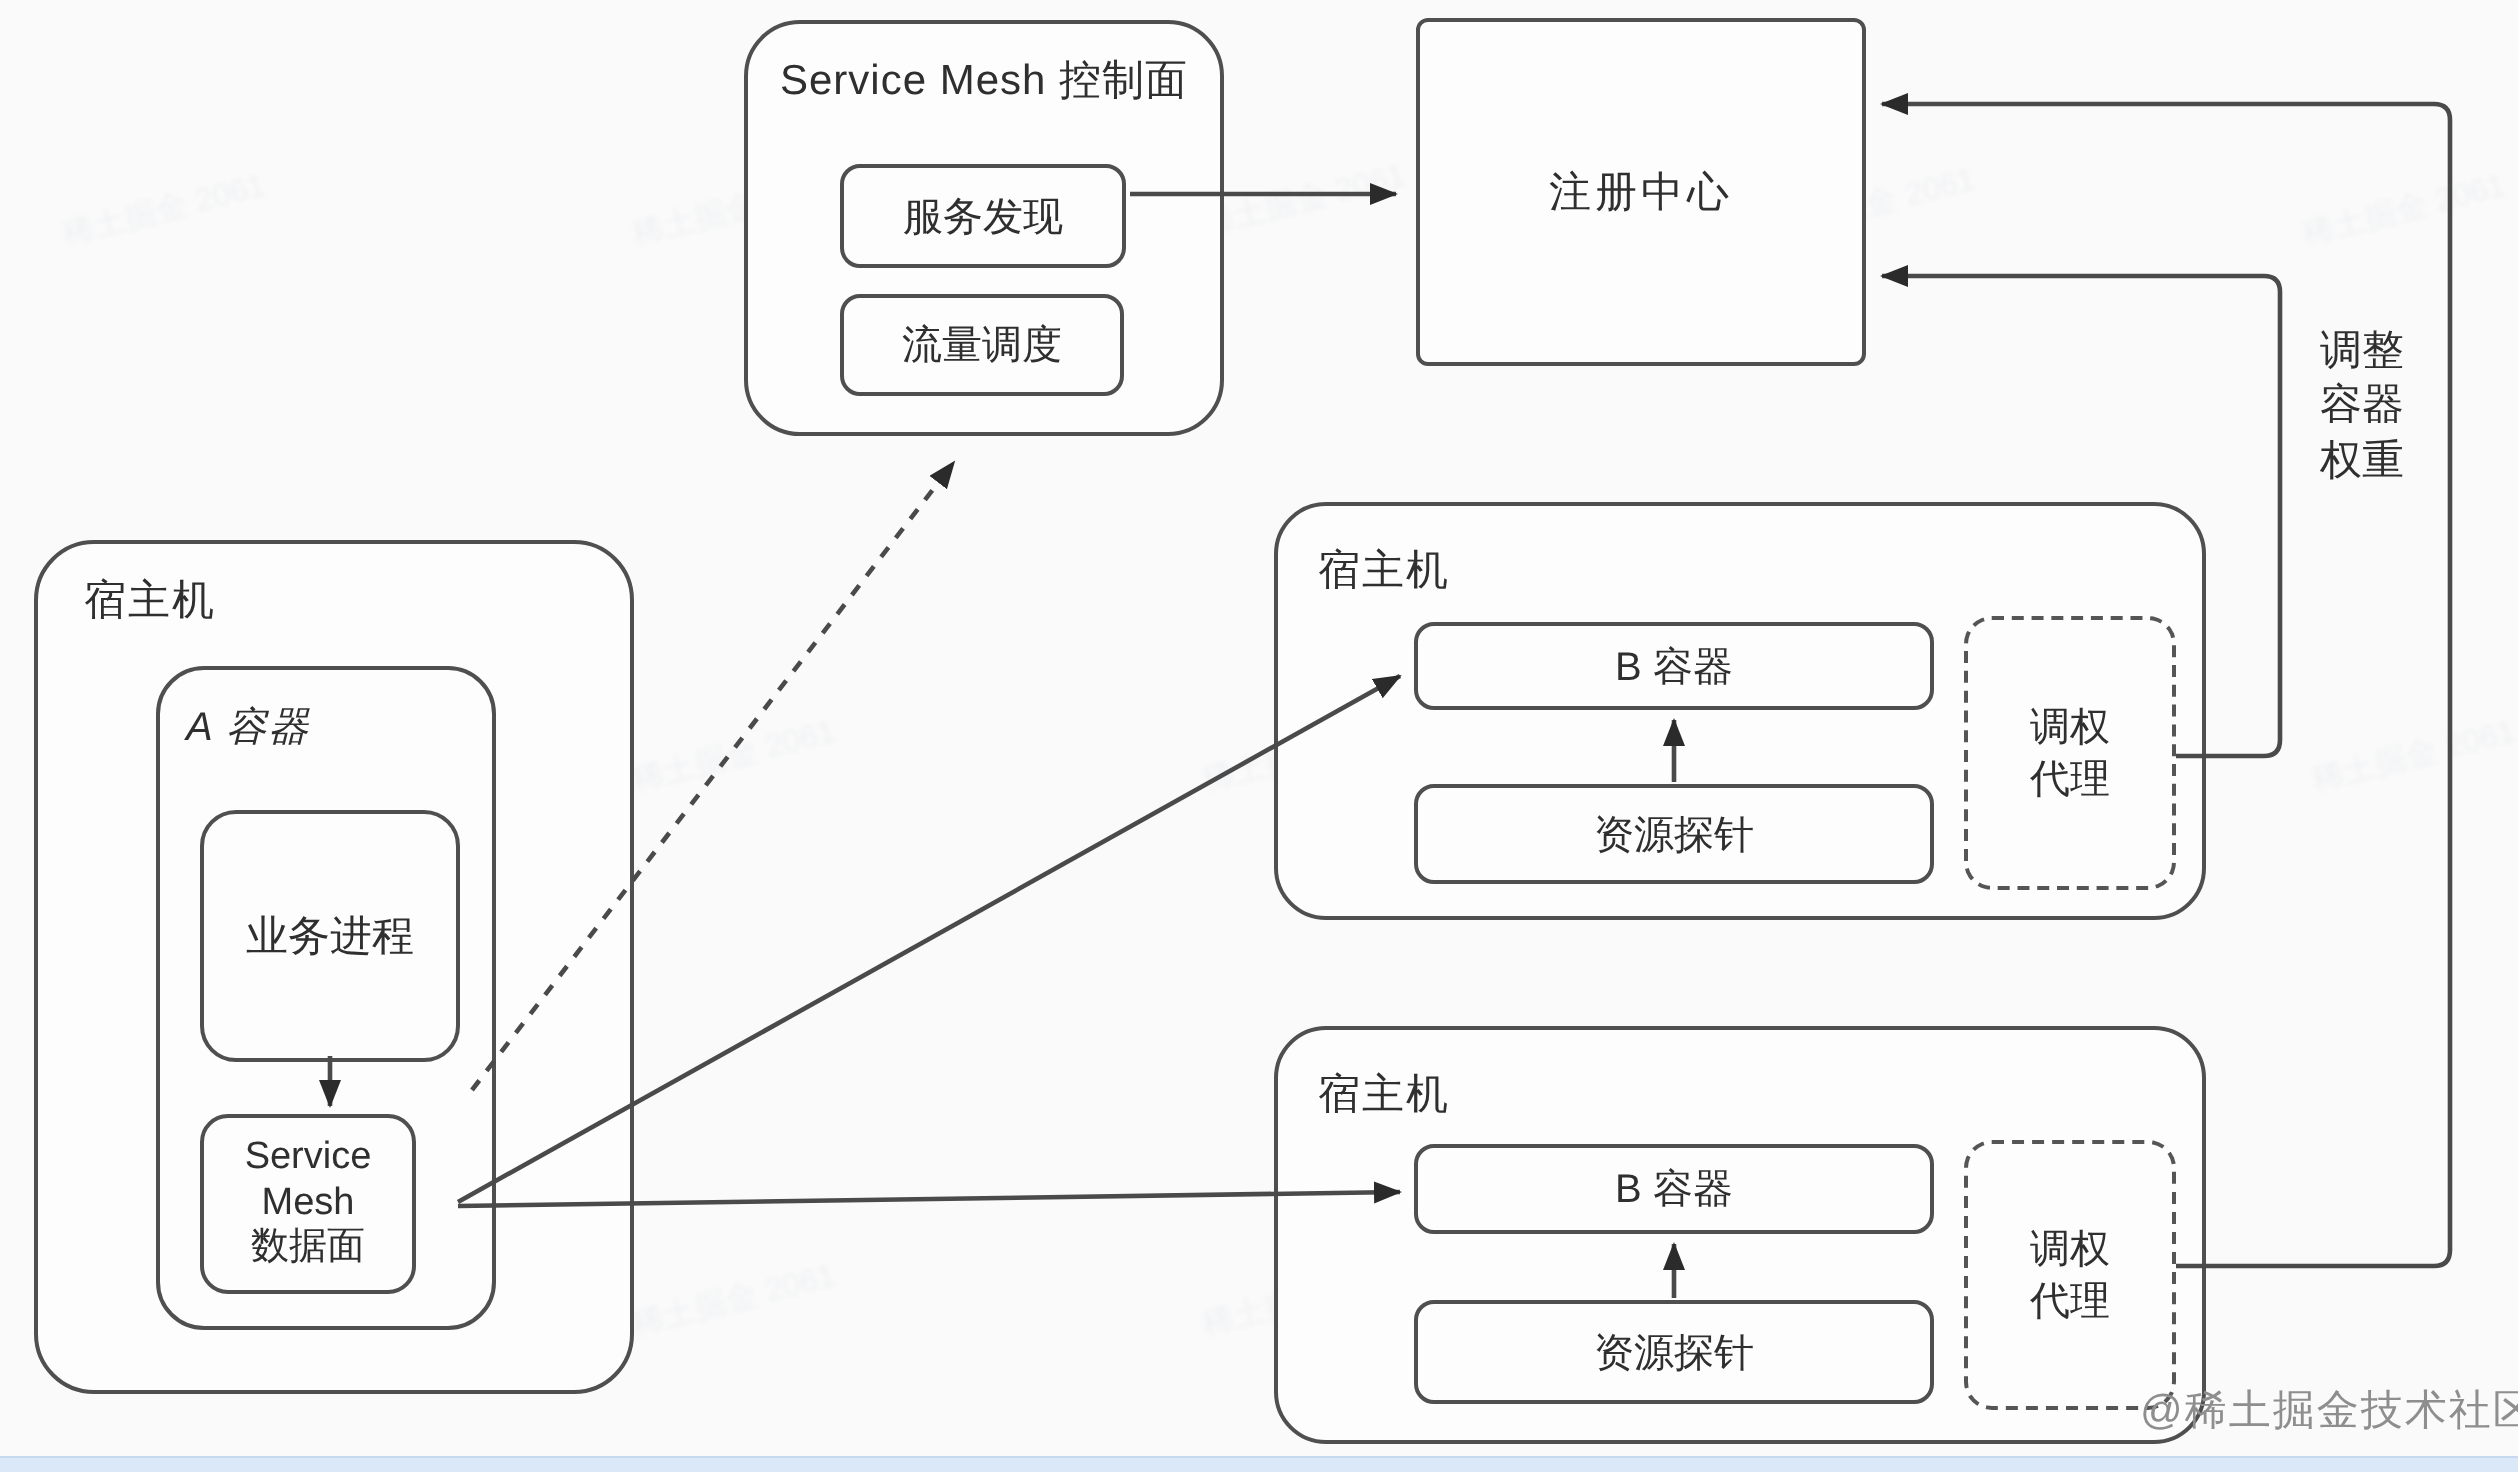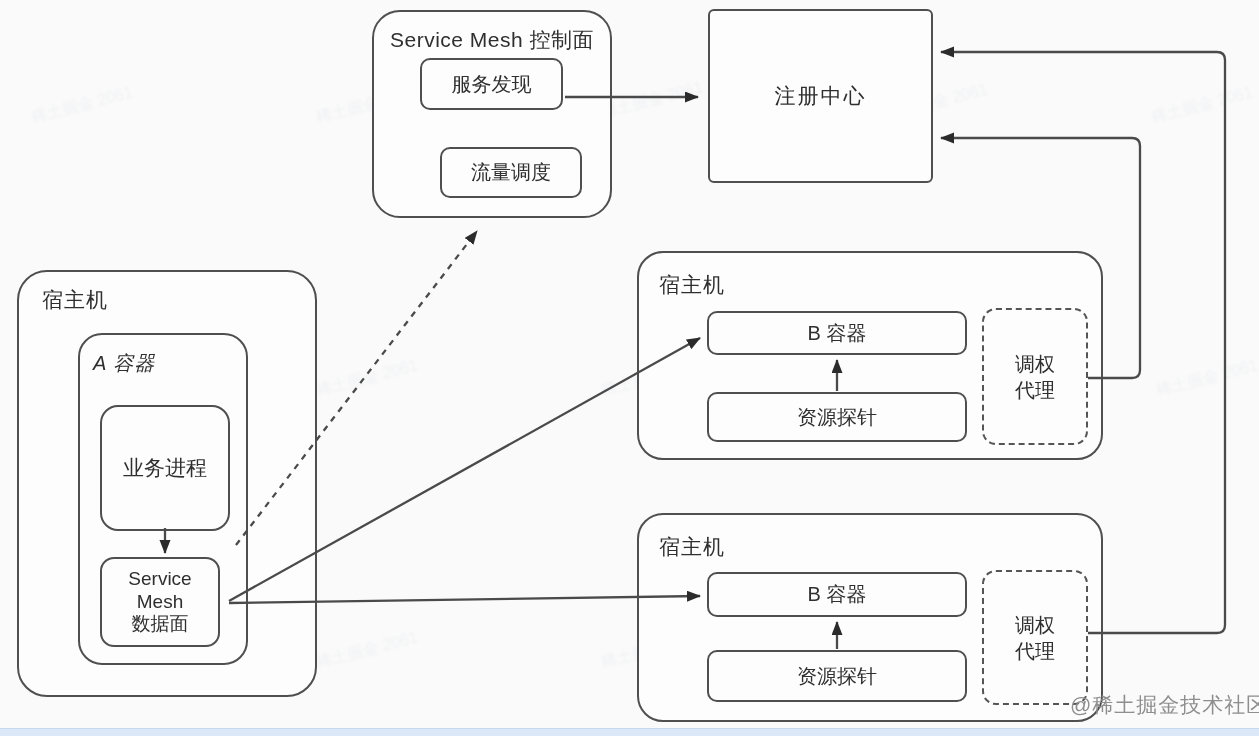--- a/index.html
+++ b/index.html
@@ -53,52 +53,55 @@
   <div class="faint" style="left:885px;top:368px">稀土掘金 2061</div>
   <div class="faint" style="left:1155px;top:368px">稀土掘金 2061</div>
   <div class="faint" style="left:30px;top:640px">稀土掘金 2061</div>
   <div class="faint" style="left:315px;top:640px">稀土掘金 2061</div>
   <div class="faint" style="left:600px;top:640px">稀土掘金 2061</div>
   <div class="faint" style="left:885px;top:640px">稀土掘金 2061</div>
 
   <div class="box z10" style="left:372px;top:10px;width:240px;height:208px;border-radius:28px;">
     <div class="title-label" style="top:14px;">Service Mesh 控制面</div>
   </div>
-  <div class="box center z12" style="left:420px;top:58px;width:143px;height:52px;border-radius:10px;font-size:20px;">服务发现</div>
-  <div class="box center z12" style="left:420px;top:147px;width:142px;height:51px;border-radius:10px;font-size:20px;margin-left:20px;">流量调度</div>
+  <div class="box center z12" style="left:420px;top:82px;width:143px;height:52px;border-radius:10px;font-size:20px;">服务发现</div>
+  <div class="box center z12" style="left:420px;top:147px;width:142px;height:51px;border-radius:10px;font-size:20px;">流量调度</div>
 
   <div class="box center z10" style="left:708px;top:9px;width:225px;height:174px;border-radius:6px;font-size:21px;letter-spacing:2px;">注册中心</div>
 
   <div class="box z10" style="left:17px;top:270px;width:300px;height:427px;border-radius:30px;">
     <div class="corner-label" style="left:23px;top:14px;">宿主机</div>
   </div>
   <div class="box z12" style="left:78px;top:333px;width:170px;height:332px;border-radius:24px;">
     <div class="corner-label lbl" style="left:13px;top:15px;">A 容器</div>
   </div>
   <div class="box center z14" style="left:100px;top:405px;width:130px;height:126px;border-radius:18px;font-size:21px;">业务进程</div>
-  <div class="box center pre z14" style="left:100px;top:557px;width:120px;height:90px;border-radius:14px;font-size:19px;line-height:1.2;">Service
+  <div class="box center pre z14" style="left:100px;top:557px;width:108px;height:90px;border-radius:14px;font-size:19px;line-height:1.2;">Service
 Mesh
 数据面</div>
 
   <div class="box z10" style="left:637px;top:251px;width:466px;height:209px;border-radius:26px;">
     <div class="corner-label" style="left:20px;top:18px;">宿主机</div>
   </div>
   <div class="box center z12" style="left:707px;top:311px;width:260px;height:44px;border-radius:10px;font-size:20px;">B 容器</div>
   <div class="box center z12" style="left:707px;top:392px;width:260px;height:50px;border-radius:10px;font-size:20px;">资源探针</div>
   <div class="box dashed center pre z12" style="left:982px;top:308px;width:106px;height:137px;border-radius:14px;font-size:20px;line-height:1.3;">调权
 代理</div>
 
   <div class="box z10" style="left:637px;top:513px;width:466px;height:209px;border-radius:26px;">
     <div class="corner-label" style="left:20px;top:18px;">宿主机</div>
   </div>
   <div class="box center z12" style="left:707px;top:572px;width:260px;height:45px;border-radius:10px;font-size:20px;">B 容器</div>
   <div class="box center z12" style="left:707px;top:650px;width:260px;height:52px;border-radius:10px;font-size:20px;">资源探针</div>
   <div class="box dashed center pre z12" style="left:982px;top:570px;width:106px;height:135px;border-radius:14px;font-size:20px;line-height:1.3;">调权
 代理</div>
 
+  <div class="pre" style="position:absolute;left:1146px;top:162px;width:70px;text-align:center;font-size:21px;line-height:1.3;z-index:20;">调整
+容器
+权重</div>
 
   <svg class="wires" width="1259" height="736" viewBox="0 0 1259 736">
     <defs>
       <marker id="ah" markerUnits="userSpaceOnUse" markerWidth="15" markerHeight="12" refX="13" refY="5.5" orient="auto">
         <path d="M0,0 L14,5.5 L0,11 Z" fill="#2b2b2b"></path>
       </marker>
     </defs>
     <g stroke="#4a4a4a" stroke-width="2.3" fill="none">
 
       <path d="M565 97 H698" marker-end="url(#ah)"></path>

